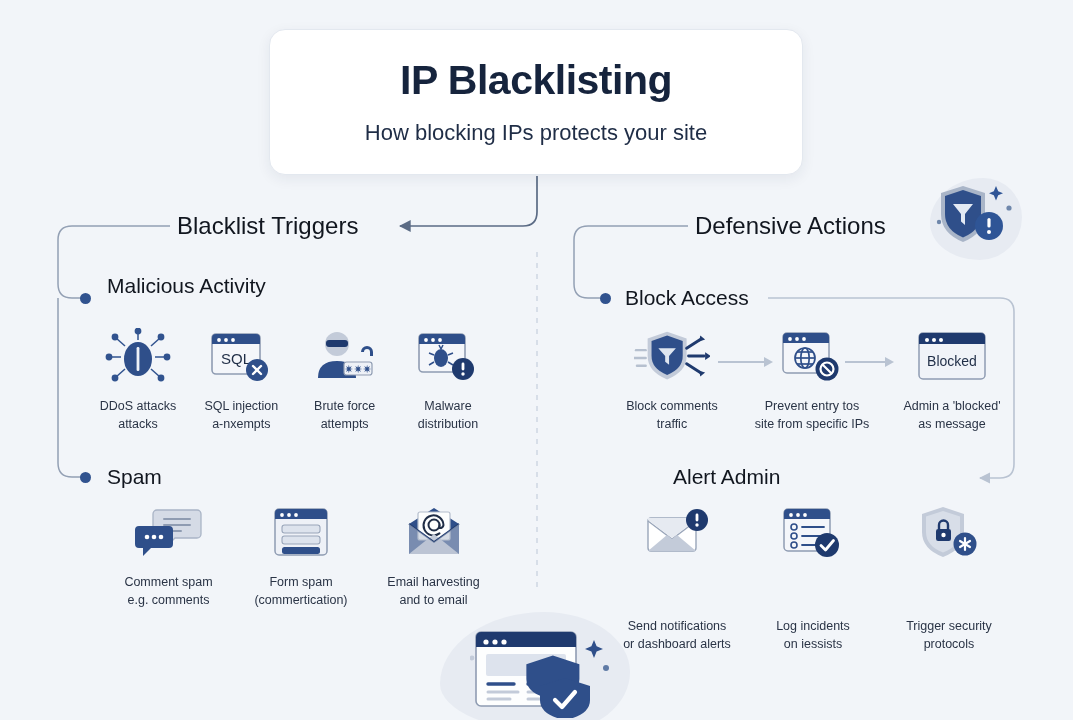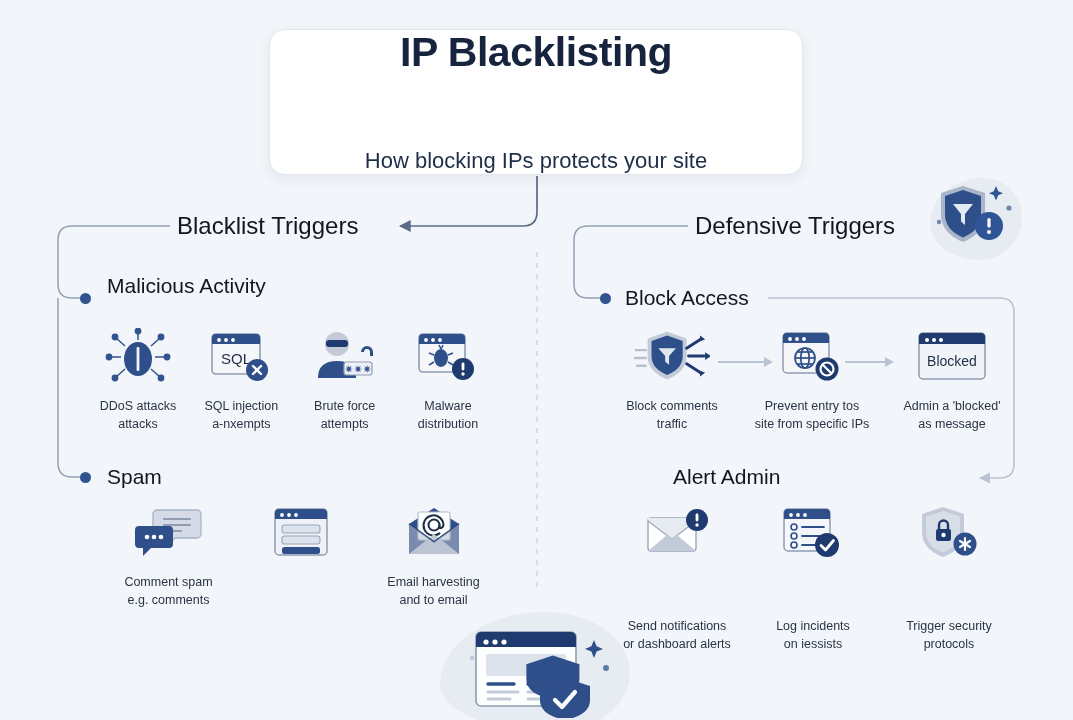--- a/index.html
+++ b/index.html
@@ -28,21 +28,21 @@
 
   
   .title-card {
     position: absolute; left: 269px; top: 29px;
     width: 534px; height: 146px;
     background: #ffffff;
     border: 1px solid #e3e8ef;
     border-radius: 16px;
     box-shadow: 0 4px 14px rgba(31,45,70,.07);
     display: flex; flex-direction: column;
-    align-items: center; justify-content: space-between;
+    align-items: center; justify-content: center;
     z-index: 3;
   }
   .title-main {
     font-size: 41px; font-weight: bold; color: #16243d;
     letter-spacing: -.5px; line-height: 1.1;
   }
   .title-sub {
     font-size: 22px; color: #1f2d46; margin-top: 17px; line-height: 1.2;
   }
 
@@ -135,21 +135,21 @@
 
     <path d="M768,298 L1000,298 Q1014,298 1014,312 L1014,464 Q1014,478 1000,478 L980,478" fill="none" stroke="#b9c3d2" stroke-width="1.6" marker-end="url(#ah-light)"></path>
   </svg>
 
   <div class="title-card">
     <div class="title-main">IP Blacklisting</div>
     <div class="title-sub">How blocking IPs protects your site</div>
   </div>
 
   <div class="branch-title" id="branch-left">Blacklist Triggers</div>
-  <div class="branch-title" id="branch-right">Defensive Triggers</div>
+  <div class="branch-title" id="branch-right">Defensive Actions</div>
 
   <div class="group-dot" id="dot-malicious"></div>
   <div class="group-head" id="head-malicious">Malicious Activity</div>
 
   <div class="group-dot" id="dot-spam"></div>
   <div class="group-head" id="head-spam">Spam</div>
 
   <div class="group-dot" id="dot-block"></div>
   <div class="group-head" id="head-block">Block Access</div>
 
@@ -270,20 +270,22 @@
           <rect x="4" y="5" width="52" height="46" rx="4" fill="#eef1f7" stroke="#8f9cb2" stroke-width="1.5"></rect>
           <path d="M4,9 a4,4 0 0 1 4,-4 h44 a4,4 0 0 1 4,4 v6 h-52 z" fill="#2f4f8a"></path>
           <circle cx="11" cy="11" r="1.9" fill="#fff"></circle>
             <circle cx="18" cy="11" r="1.9" fill="#fff"></circle>
           <circle cx="25" cy="11" r="1.9" fill="#fff"></circle>
           <rect x="11" y="21" width="38" height="8" rx="2.5" fill="#dde3ed" stroke="#9aa6ba" stroke-width="1.1"></rect>
           <rect x="11" y="32" width="38" height="8" rx="2.5" fill="#dde3ed" stroke="#9aa6ba" stroke-width="1.1"></rect>
           <rect x="11" y="43" width="38" height="7" rx="2.5" fill="#2f4f8a"></rect>
         </svg>
       </div>
+      <div class="cap">Form spam
+(commertication)</div>
     </div>
 
     <div class="item">
       <div class="icon-box">
         <svg width="66" height="58" viewBox="0 0 66 58">
           <path d="M8,20 L33,4 L58,20 L58,50 L8,50 z" fill="#2f4f8a"></path>
           <rect x="17" y="8" width="32" height="28" rx="2" fill="#fdfefe" stroke="#b4bdcc" stroke-width="1.2"></rect>
           <g fill="none" stroke="#1f2d46" stroke-width="2">
             <circle cx="33" cy="21" r="5.5"></circle>
             <path d="M38.5,21 v3 a3.5,3.5 0 0 0 4,-3 a10,10 0 1 0 -4,8.4" stroke-linecap="round"></path>

